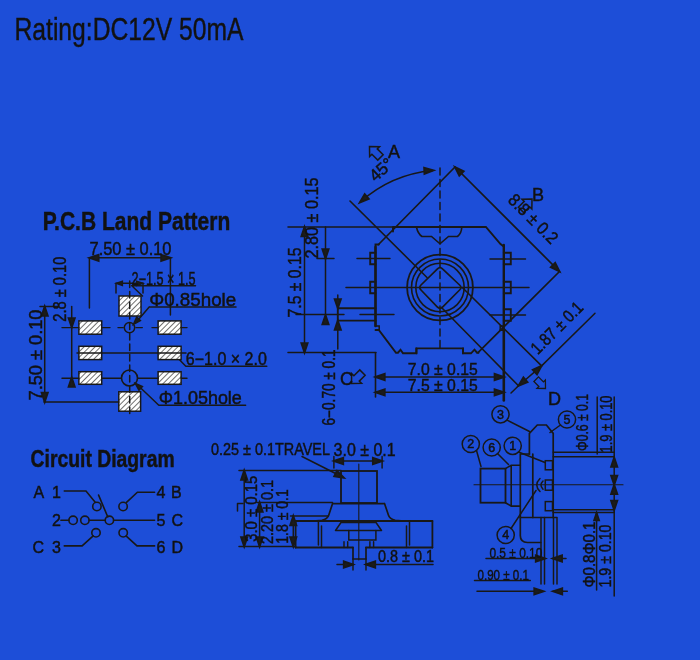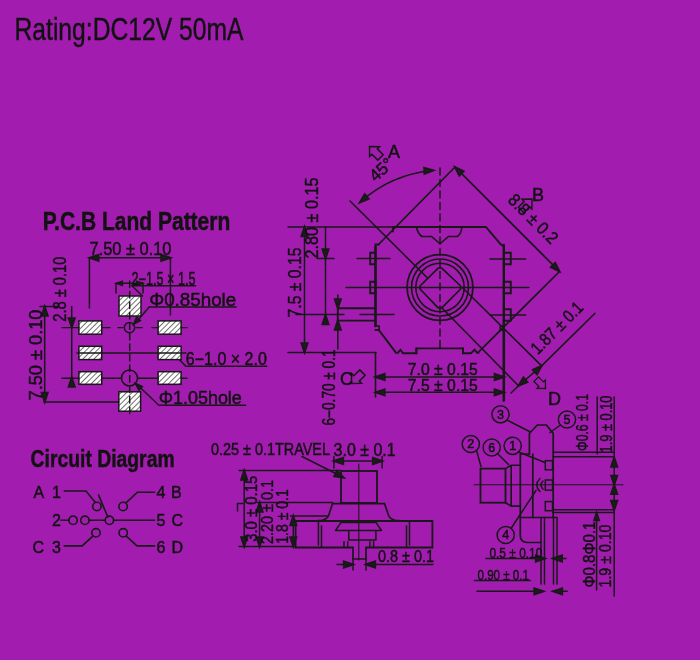--- a/index.html
+++ b/index.html
@@ -1,16 +1,16 @@
 <!DOCTYPE html>
 <html><head>
 <meta charset="utf-8">
 <style>
   html,body{margin:0;padding:0;background:#ffffff;-webkit-font-smoothing:antialiased;}
-  .page{width:700px;height:660px;position:relative;background:#a21caf;overflow:hidden;}
+  .page{width:700px;height:660px;position:relative;background:#1d4ed8;overflow:hidden;}
   svg{position:absolute;left:0;top:0;}
   text{font-family:"Liberation Sans", sans-serif;fill:#121212;stroke:#121212;stroke-width:0.45;}
 </style>
 </head>
 <body>
 <div class="page">
 <svg width="700" height="660" viewBox="0 0 700 660">
 <defs>
   <pattern id="hp" width="3.9" height="3.9" patternUnits="userSpaceOnUse" patternTransform="rotate(45)">
     <rect width="3.9" height="3.9" fill="#fff"></rect>

